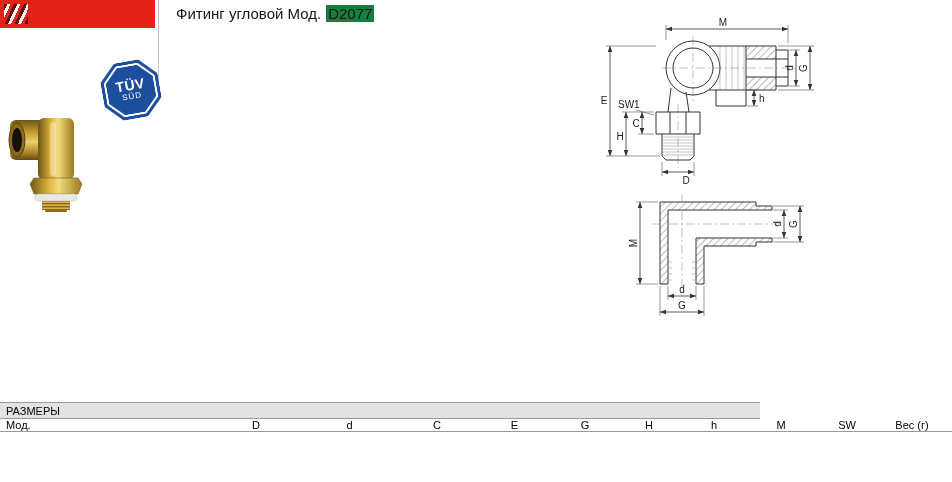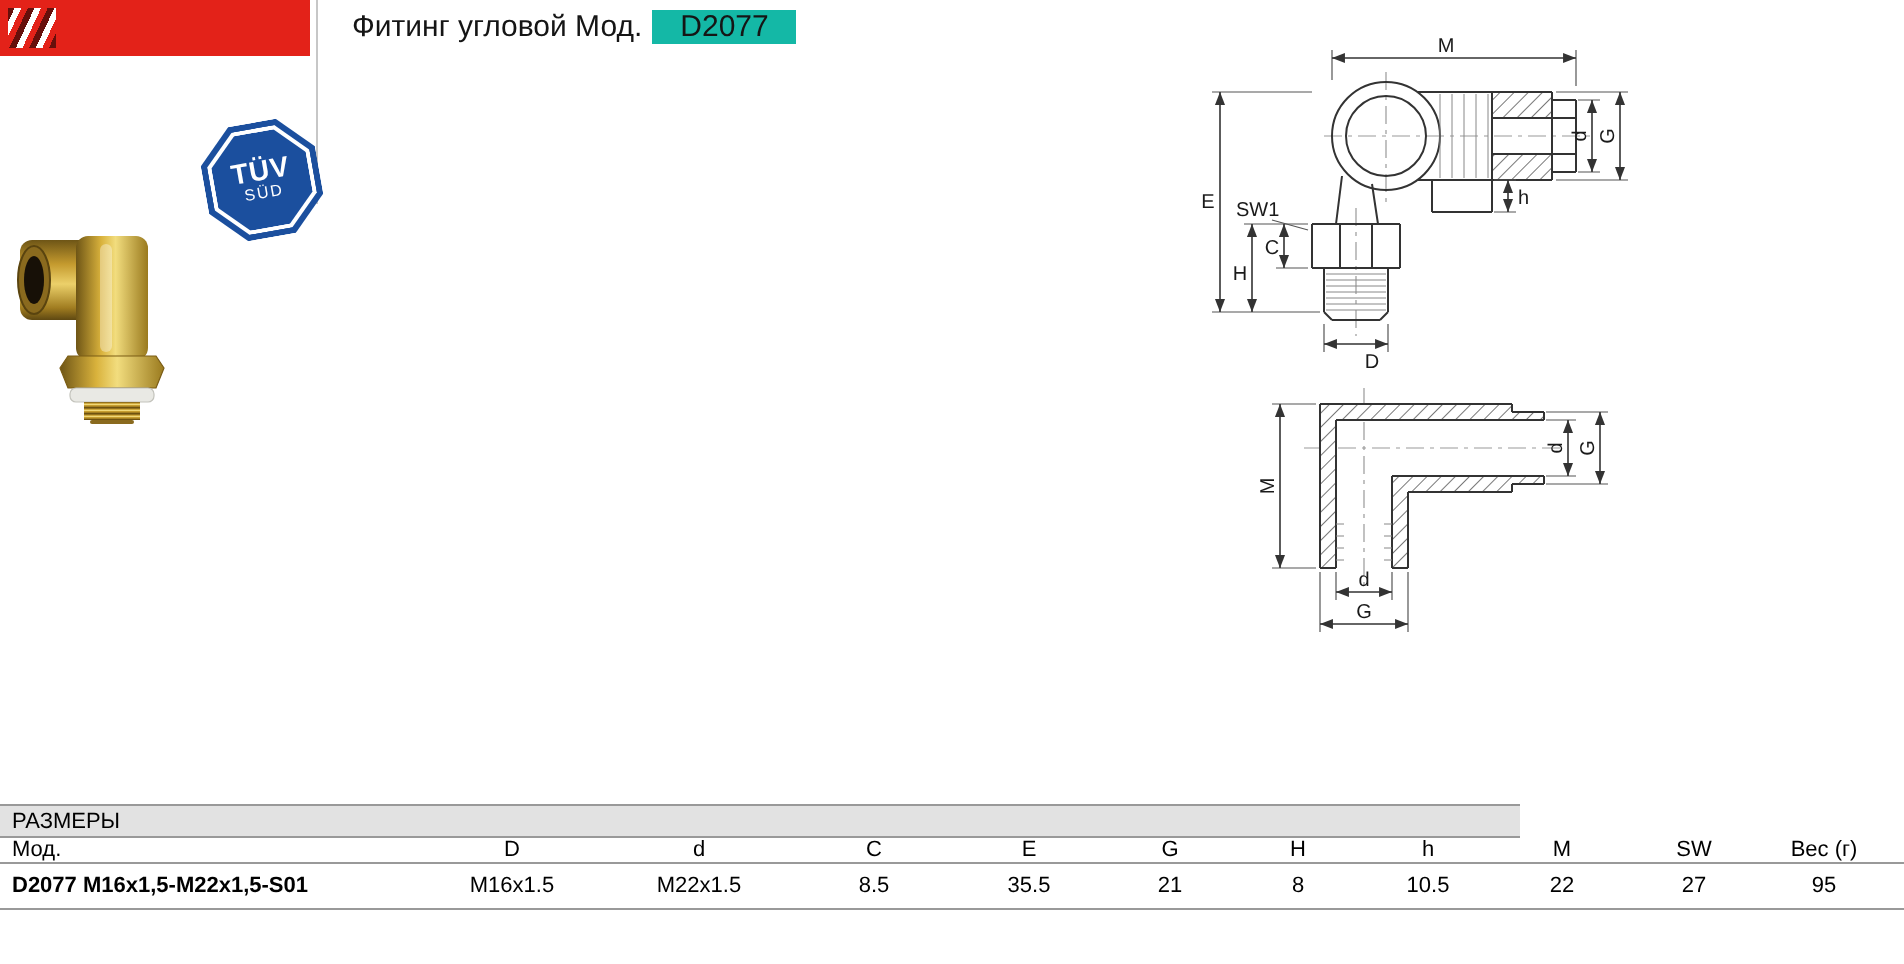--- a/index.html
+++ b/index.html
@@ -10,21 +10,21 @@
   }
 
   
   .brand { position:absolute; left:0; top:0; width:155px; height:28px; background:#e32219; }
   .brand-mark {
     position:absolute; left:4px; top:4px; width:24px; height:20px;
     background:repeating-linear-gradient(115deg, rgba(0,0,0,.55) 0 3px, #fff 3px 6px, #e32219 6px 9px);
   }
   .vline { position:absolute; left:158px; top:0; width:1px; height:102px; background:#c7c7c7; }
   .title { position:absolute; left:176px; top:5px; font-size:15px; color:#151515; white-space:nowrap; }
-  .title .model { background:#14b8a6; padding:0 14px; margin-left:5px; }
+  .title .model { background:#15803d; padding:0 2px; margin-left:5px; }
 
   
   .photo { position:absolute; left:8px; top:104px; width:95px; height:108px; }
 
   
   .tuv { position:absolute; left:102px; top:61px; width:58px; height:58px; transform:rotate(-10deg); }
   .oct { position:absolute; clip-path:polygon(29.3% 0%,70.7% 0%,100% 29.3%,100% 70.7%,70.7% 100%,29.3% 100%,0% 70.7%,0% 29.3%); }
   .o1 { inset:0; background:#1b4f9e; }
   .o2 { inset:3px; background:#ffffff; }
   .o3 { inset:5px; background:#1b4f9e; }
@@ -236,30 +236,17 @@
           <th>E</th>
           <th>G</th>
           <th>H</th>
           <th>h</th>
           <th>M</th>
           <th>SW</th>
           <th class="c-last">Вес (г)</th>
         </tr>
       </thead>
       <tbody>
-        <tr>
-          <td class="c-model">D2077 M16x1,5-M22x1,5-S01</td>
-          <td>M16x1.5</td>
-          <td>M22x1.5</td>
-          <td>8.5</td>
-          <td>35.5</td>
-          <td>21</td>
-          <td>8</td>
-          <td>10.5</td>
-          <td>22</td>
-          <td>27</td>
-          <td class="c-last">95</td>
-        </tr>
       </tbody>
     </table>
   </div>
 
 </div>
 
 </body></html>

